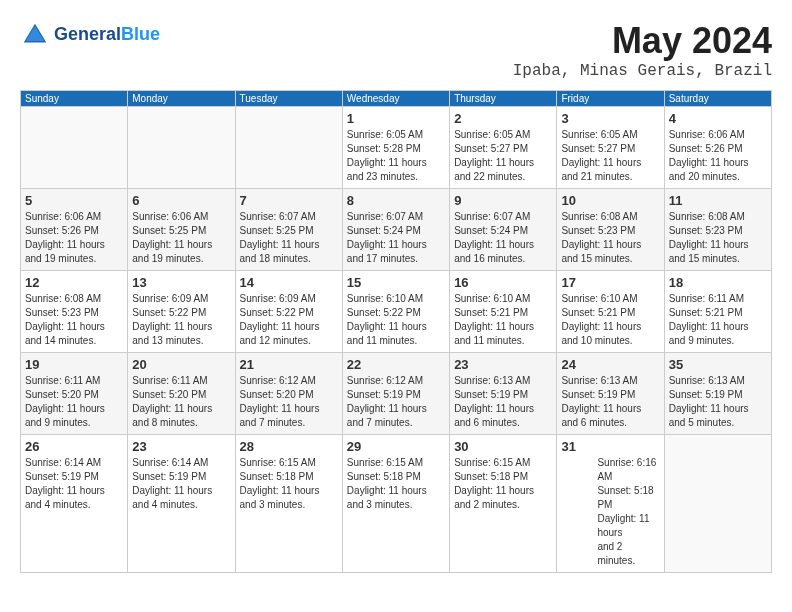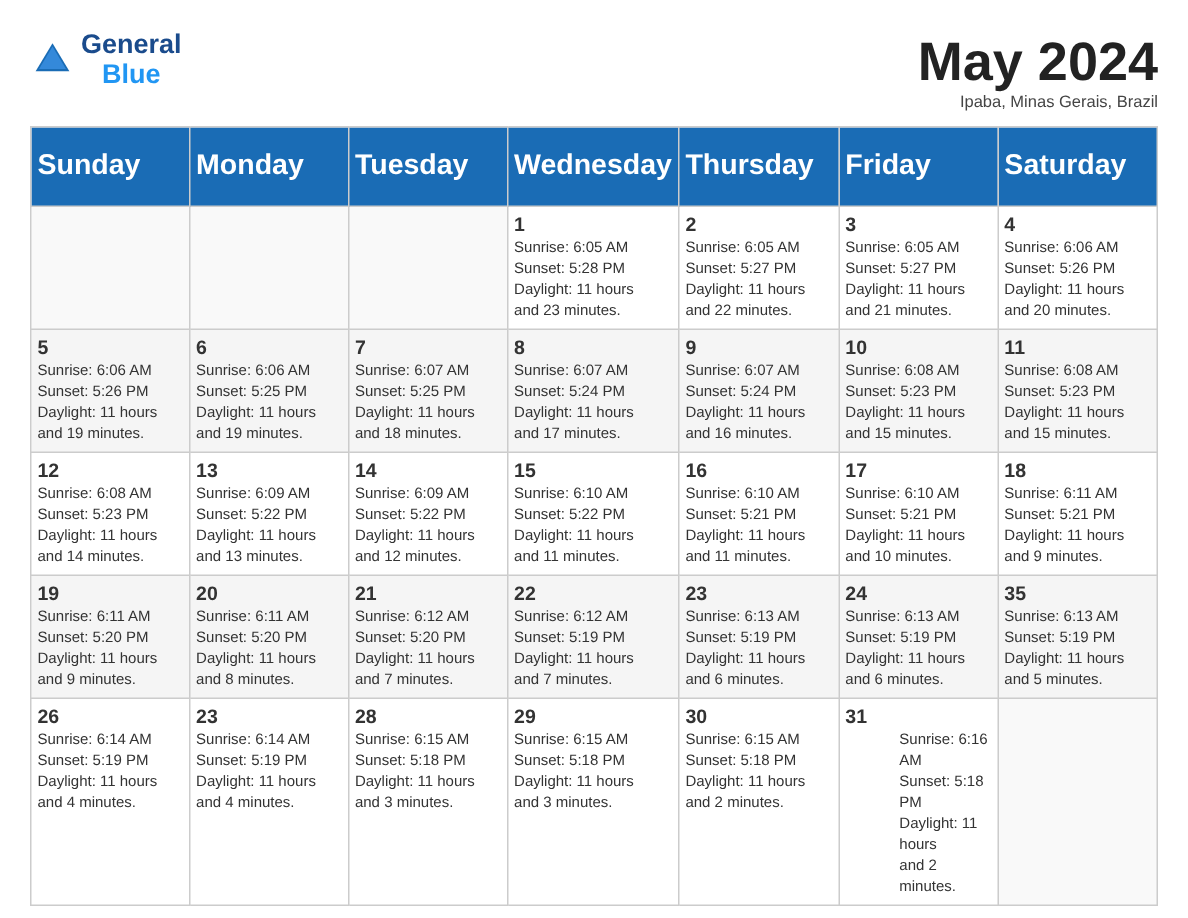--- a/index.html
+++ b/index.html
@@ -15,21 +15,21 @@
       justify-content: space-between;
       align-items: flex-start;
       margin-bottom: 10px;
     }
     .logo {
       display: flex;
       align-items: center;
     }
     .logo-text {
       display: flex;
-      flex-direction: column;
+      flex-direction: row;
       font-size: 18px;
       font-weight: bold;
       color: #1a4b8c;
       line-height: 1.1;
     }
     .logo-text span:last-child {
       color: #2196f3;
       text-align: center;
     }
     .logo-icon {
@@ -40,35 +40,36 @@
     .title-section {
       text-align: right;
     }
     .month-year {
       font-size: 36px;
       font-weight: bold;
       color: #222;
       text-align: right;
     }
     .location {
-      font-size: 11px;
+      font-size: 16px;
       color: #444;
+      font-family: Liberation Mono, monospace;
     }
     table {
       width: 100%;
       border-collapse: collapse;
       font-size: 11px;
     }
     thead tr th {
       background-color: #1a6cb5;
       color: #fff;
-      padding: 15px 4px;
+      padding: 2px 4px;
       text-align: left;
-      font-size: 19px;
-      font-weight: bold;
+      font-size: 10px;
+      font-weight: normal;
       border: 1px solid #ccc;
     }
     tbody tr td {
       border: 1px solid #ccc;
       padding: 4px;
       vertical-align: top;
       width: 14.28%;
       min-height: 80px;
       color: #333;
       background: #fff;

